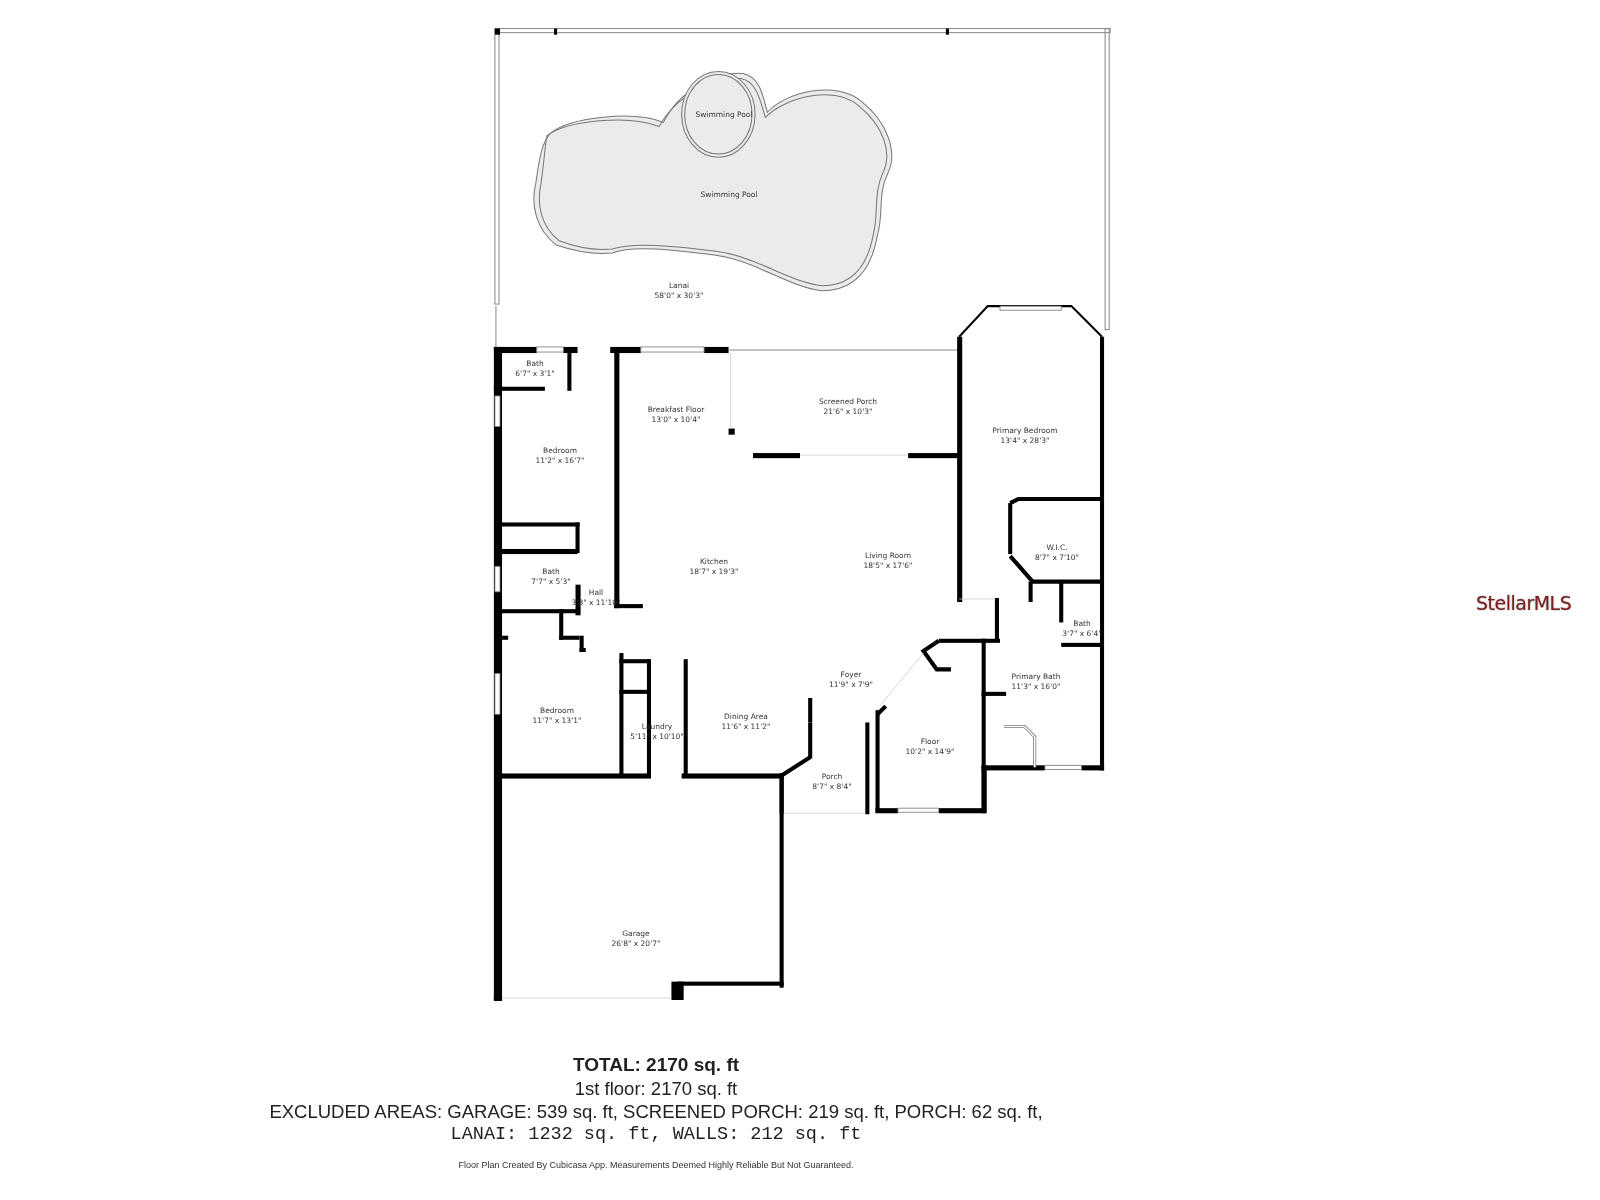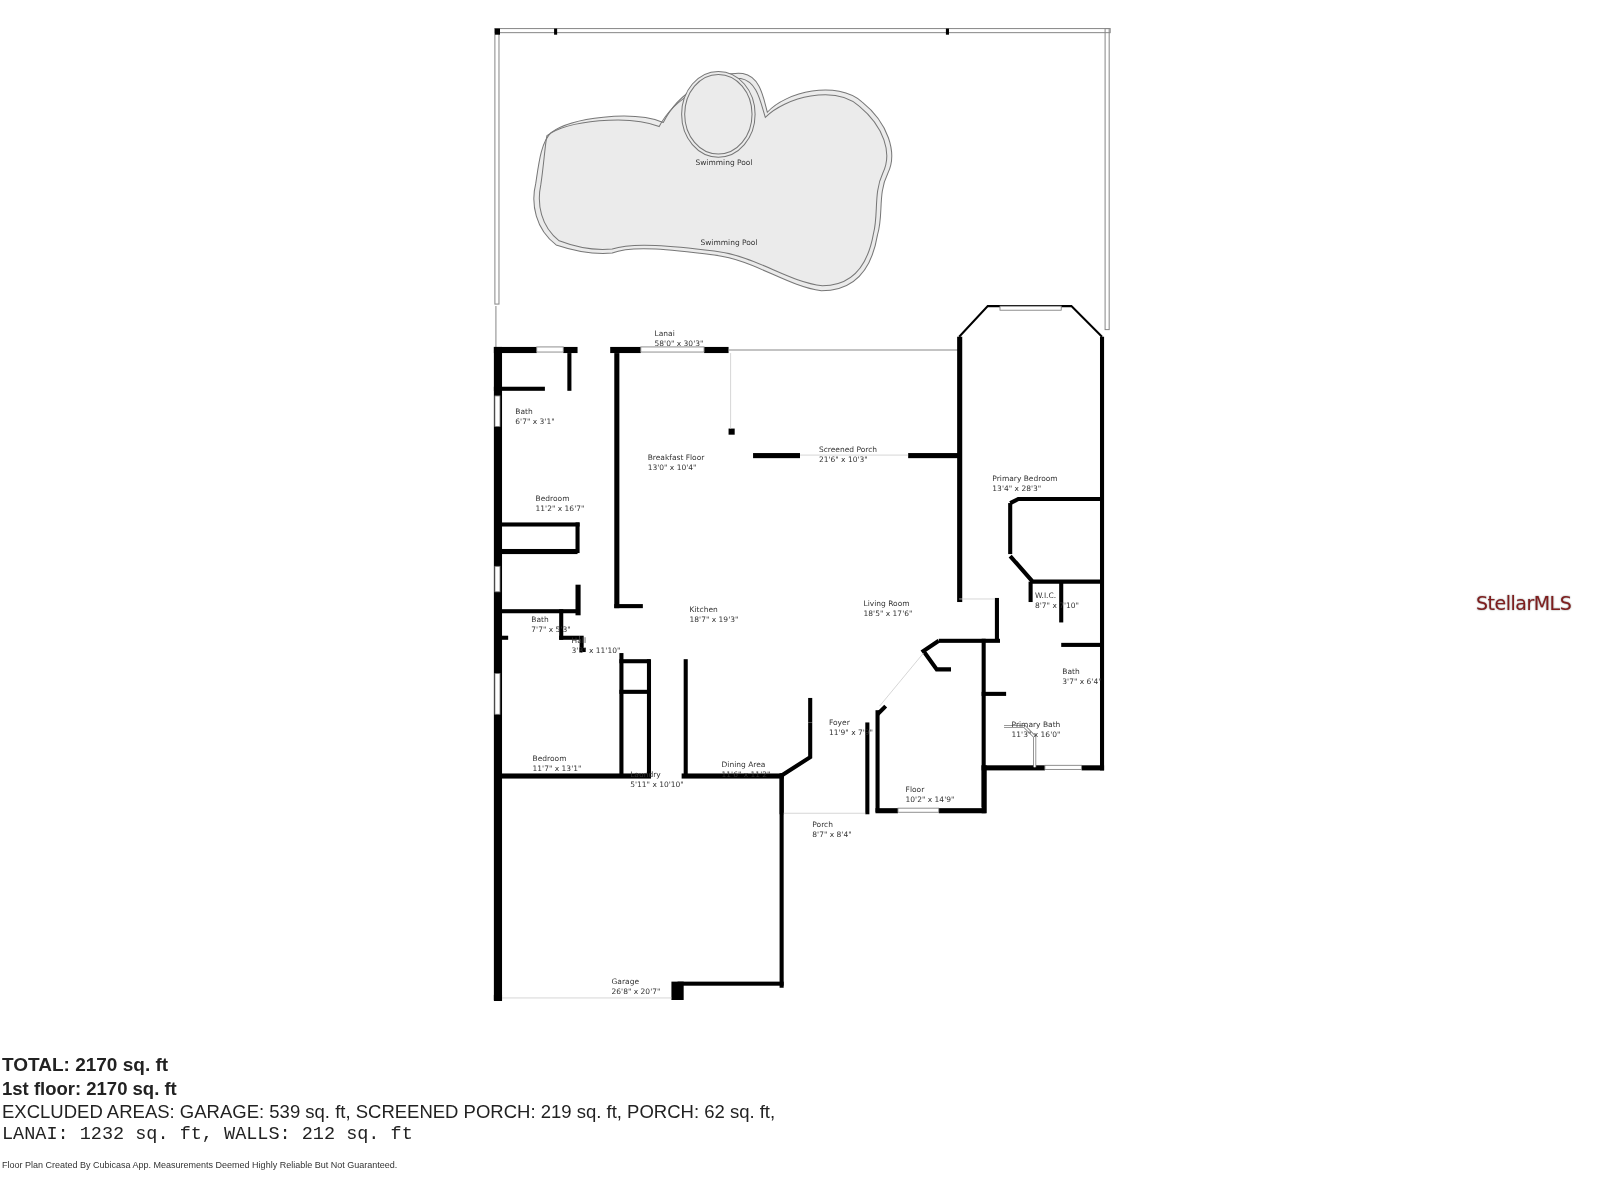--- a/index.html
+++ b/index.html
@@ -1,23 +1,23 @@
 <!DOCTYPE html>
 <html><head>
 <meta charset="utf-8">
 <style>
   html, body { margin:0; padding:0; background:#ffffff; }
   body { width:1600px; height:1200px; position:relative; overflow:hidden; font-family:"DejaVu Sans", sans-serif; }
   #plan { position:absolute; left:0; top:0; width:1600px; height:1200px; }
-  .room-label { position:absolute; transform:translate(-50%,-50%); color:#333; font-size:7.5px; line-height:10px; white-space:nowrap; font-family:"DejaVu Sans", sans-serif;margin-top:48px; }
+  .room-label { position:absolute; transform:translate(-50%,-50%); text-align:center; color:#333; font-size:7.5px; line-height:10px; white-space:nowrap; font-family:"DejaVu Sans", sans-serif; }
   .room-label .dim { display:block; }
-  .footer { position:absolute; left:2px; width:1288px; color:#222; font-family:"Liberation Sans", sans-serif; }
+  .footer { position:absolute; left:12px; width:1288px; text-align:center; color:#222; font-family:"Liberation Sans", sans-serif; }
   .total { top:1054px; font-size:19px; font-weight:bold; }
   .line { font-size:18.5px; }
-  .floor { top:1078px;font-weight:bold; }
+  .floor { top:1078px; }
   .excl1 { top:1101px; }
   .excl2 { top:1124px;font-family:Liberation Mono, monospace; }
   .credit { top:1160px; font-size:9px; color:#333; }
   .watermark { position:absolute; left:1476px; top:592px; font-size:19px; color:#7f1d1d; font-family:"DejaVu Sans", sans-serif; text-shadow:0 0 2px #aaa, 0 0 1px #999; letter-spacing:-0.5px; }
 </style>
 </head>
 <body>
 
 <svg id="plan" viewBox="0 0 1600 1200" xmlns="http://www.w3.org/2000/svg">
   <g transform="scale(1.0204)">

